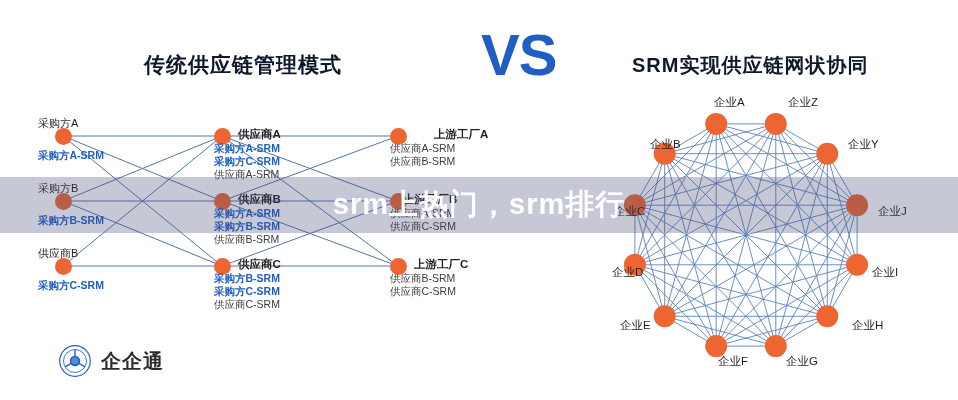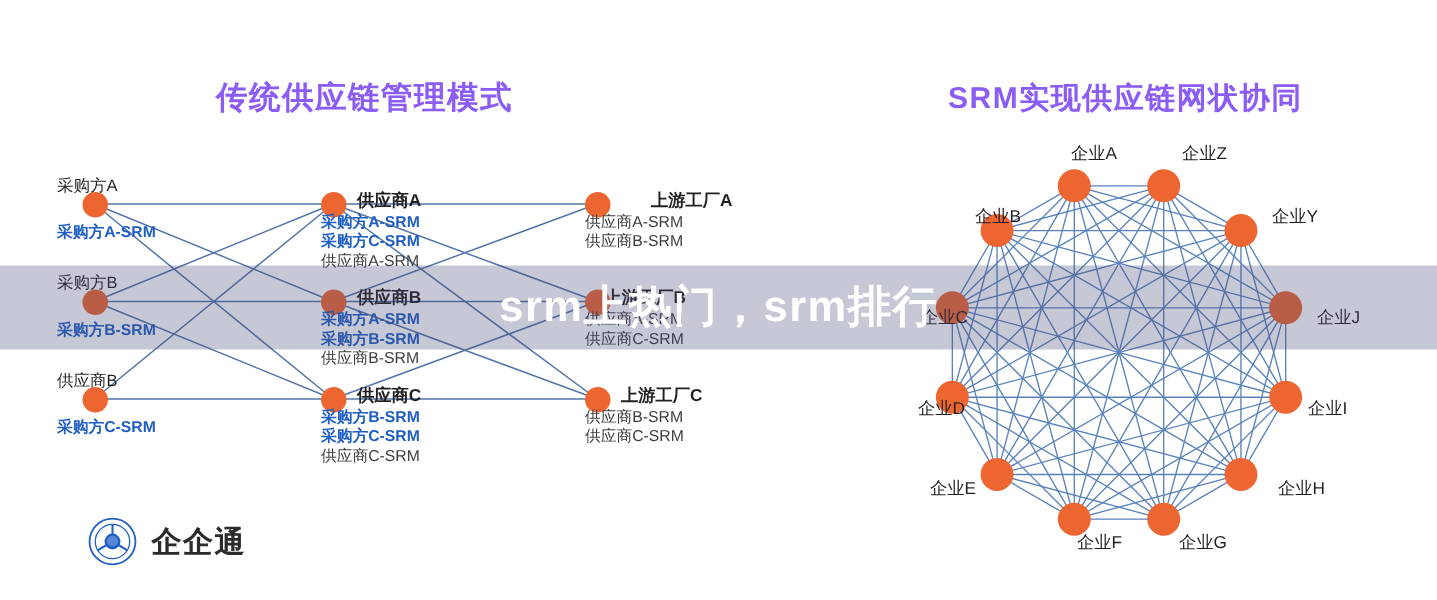--- a/index.html
+++ b/index.html
@@ -5,21 +5,21 @@
   html,body{margin:0;padding:0;}
   body{
     width:958px;height:400px;background:#ffffff;overflow:hidden;
     font-family:"Liberation Sans","DejaVu Sans",sans-serif;
     position:relative;
   }
   #stage{position:absolute;left:0;top:0;width:958px;height:400px;}
 
   
   .title{
-    position:absolute;font-weight:bold;color:#8b5cf6;
+    position:absolute;font-weight:bold;color:#0f172a;
     font-size:21px;letter-spacing:1px;white-space:nowrap;
   }
   #title-left{left:144px;top:51px;}
   #title-right{left:632px;top:52px;font-size:20px;}
   #vs-badge{
     position:absolute;left:481px;top:26px;
     font-size:58px;font-weight:bold;color:#1f5fc4;
     letter-spacing:-1px;line-height:1;white-space:nowrap;
     font-family:"Liberation Sans","DejaVu Sans",sans-serif;
   }
@@ -68,20 +68,21 @@
     font-family:"Liberation Sans","DejaVu Sans",sans-serif;
   }
 </style>
 </head>
 <body>
 
 <div id="stage">
 
   <div class="title" id="title-left">传统供应链管理模式</div>
 
+  <div id="vs-badge">VS</div>
 
   <div class="title" id="title-right">SRM实现供应链网状协同</div>
 
   <div id="left-diagram">
 
     <svg id="left-edges" viewBox="0 0 480 250">
       <g stroke="#4a6fa5" stroke-width="1" fill="none" opacity="0.95">
 
         <line x1="63" y1="40" x2="222" y2="40"></line>
         <line x1="63" y1="40" x2="222" y2="105"></line>

